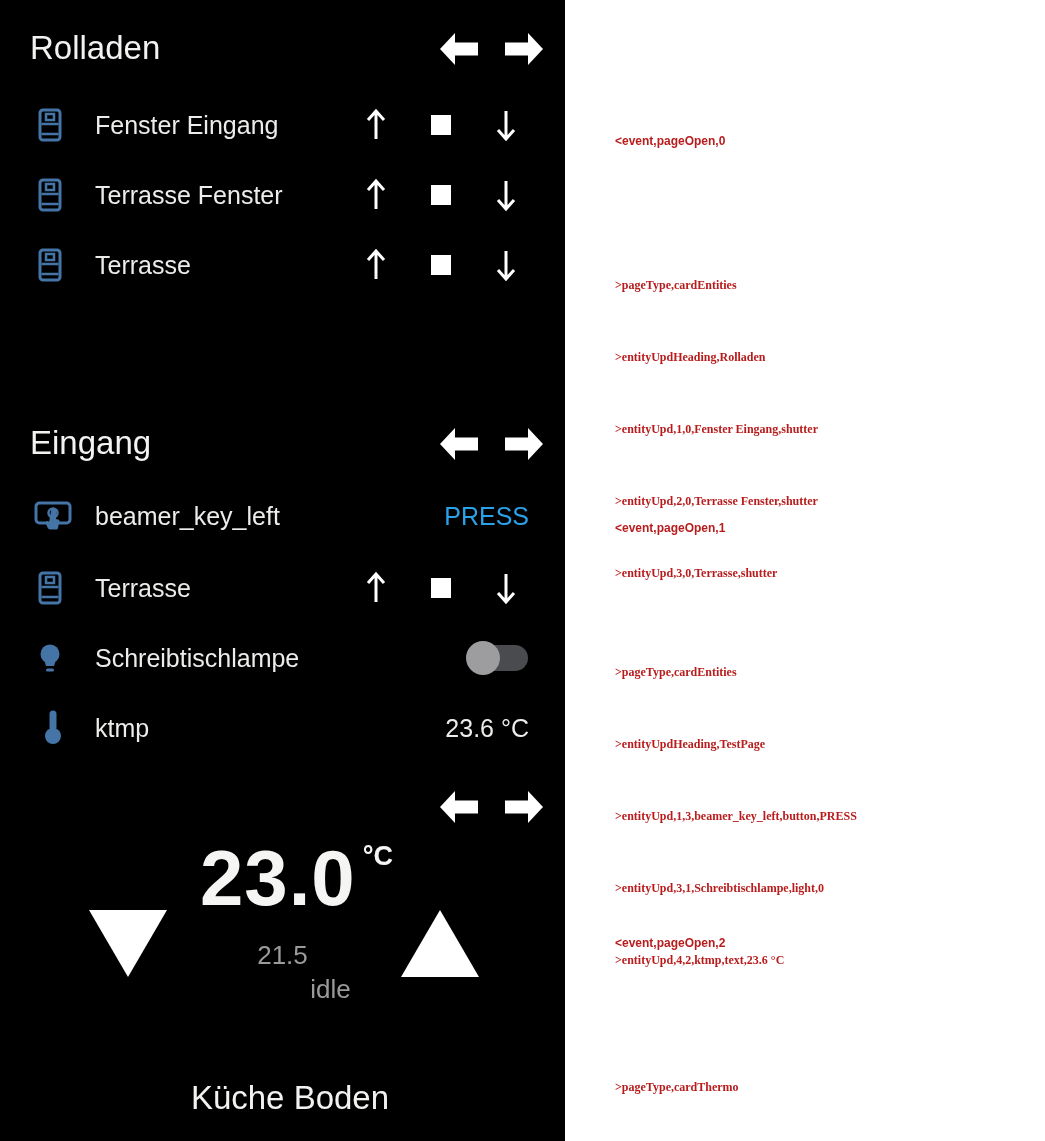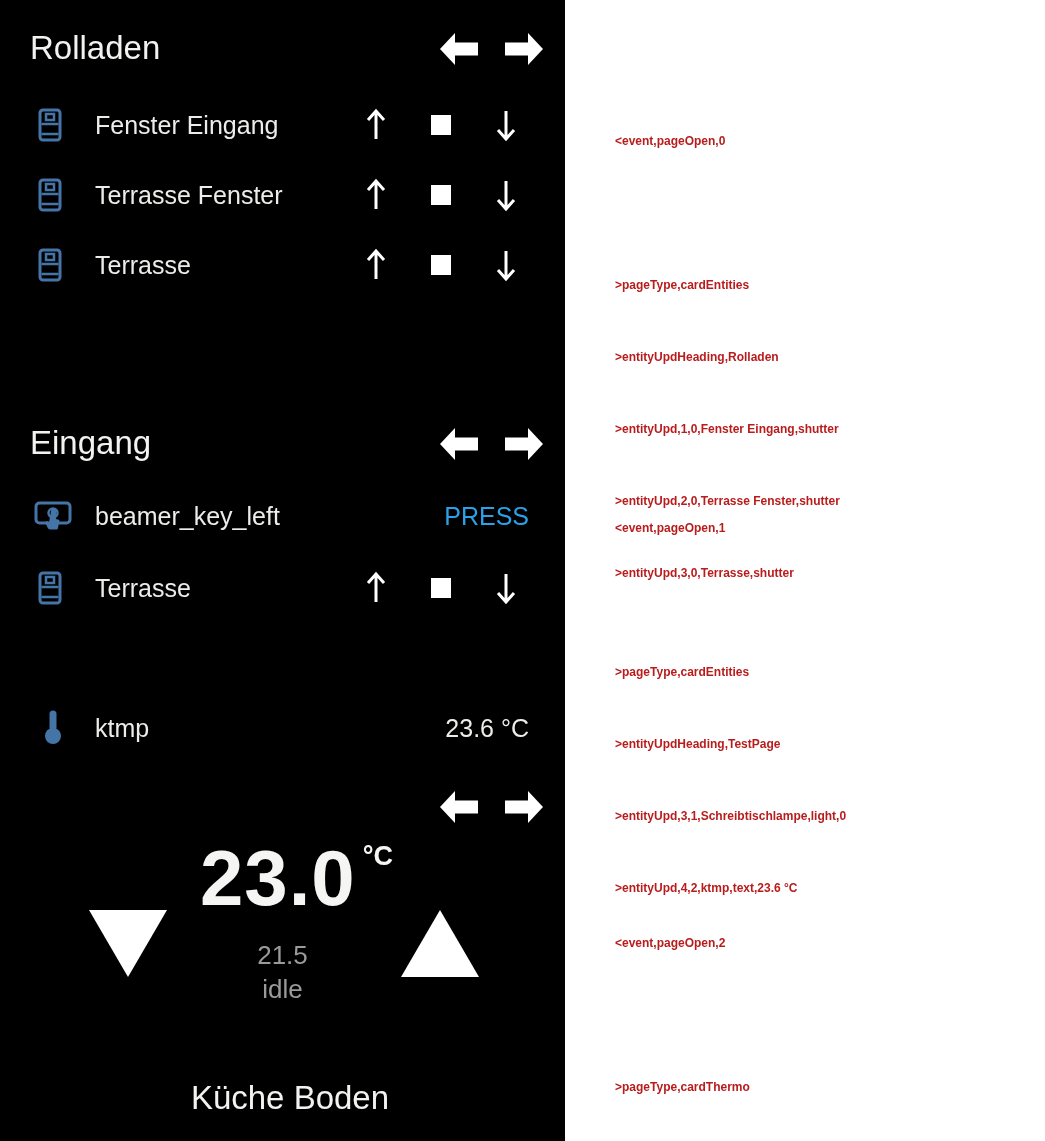--- a/index.html
+++ b/index.html
@@ -24,29 +24,29 @@
 
   .toggle{position:absolute;right:37px;top:14px;width:62px;height:36px;cursor:pointer;}
   .toggle .track{position:absolute;left:8px;top:5px;width:54px;height:26px;border-radius:13px;background:#4a4b4e;}
   .toggle .knob{position:absolute;left:0;top:1px;width:34px;height:34px;border-radius:50%;background:#9d9da0;}
 
   
   .temp-wrap{position:absolute;left:0;top:838px;width:565px;text-align:center;color:#f5f6f4;}
   .temp-cur{font-size:78px;line-height:80px;font-weight:700;letter-spacing:1px;margin-left:28px;}
   .temp-unit{font-size:27px;font-weight:700;vertical-align:40px;margin-left:7px;letter-spacing:0;}
   .temp-target{position:absolute;left:0;top:940px;width:565px;text-align:center;font-size:26px;color:#9a9b99;}
-  .temp-state{position:absolute;left:0;top:974px;width:565px;text-align:center;font-size:26px;color:#9a9b99;}
+  .temp-state{position:absolute;left:0;top:974px;width:565px;text-align:center;font-size:26px;color:#9a9b99;padding-left:48px;}
   .tri-btn{position:absolute;top:909px;width:80px;height:69px;cursor:pointer;}
   .tri-down{left:88px}.tri-up{left:400px}
   .thermo-title{position:absolute;left:0;top:1076px;width:580px;text-align:center;font-size:33px;line-height:44px;color:#f2f3f1;}
 
   
   .log{position:absolute;left:615px;width:420px;color:#b91c1c;
        font-weight:700;font-size:12px;line-height:24px;white-space:pre;}
-  .log-group{margin-top:24px;}
+  .log-group{margin-top:24px;font-family:Liberation Serif, serif;}
   .log-1{top:81px}.log-2{top:468px}.log-3{top:883px}
 </style>
 </head>
 <body>
 
 <div class="device-col">
 
   <div class="heading" style="top:26px">Rolladen</div>
   <div class="nav-btn nav-left" style="top:33px">
     <svg width="38" height="32" viewBox="0 0 38 32">
@@ -176,20 +176,34 @@
     <span class="ctl ctl-stop">
         <span class="stop-square"></span>
       </span>
     <span class="ctl ctl-down">
         <svg width="22" height="34" viewBox="0 0 22 34" fill="none" stroke="#ffffff" stroke-width="3">
           <path d="M11 3 V30 M3 22 L11 31 L19 22"></path>
         </svg>
       </span>
   </div>
 
+  <div class="row" style="top:626px">
+    <span class="eicon" style="left:36px;top:16px">
+      <svg width="28" height="32" viewBox="0 0 28 32" fill="#4575a7">
+          <circle cx="14" cy="11" r="9.5"></circle>
+          <path d="M8.5 18 h11 l-1.5 5 h-8 z"></path>
+          <rect x="10" y="25.5" width="8" height="3" rx="1.5"></rect>
+        </svg>
+    </span>
+    <span class="elabel">Schreibtischlampe</span>
+    <span class="toggle">
+      <span class="track"></span>
+      <span class="knob"></span>
+    </span>
+  </div>
 
   <div class="row" style="top:696px">
     <span class="eicon" style="left:44px;top:14px">
       <svg width="18" height="36" viewBox="0 0 18 36" fill="#4575a7">
           <rect x="5.5" y="1.5" width="7" height="20" rx="3.5"></rect>
           <circle cx="9" cy="27" r="8"></circle>
         </svg>
     </span>
     <span class="elabel">ktmp</span>
     <span class="evalue">23.6 °C</span>
@@ -235,20 +249,21 @@
     <div>&gt;entityUpd,2,0,Terrasse Fenster,shutter</div>
     <div>&gt;entityUpd,3,0,Terrasse,shutter</div>
   </div>
 </div>
 
 <div class="log log-2">
   <div>&lt;event,pageOpen,1</div>
   <div class="log-group">
     <div>&gt;pageType,cardEntities</div>
     <div>&gt;entityUpdHeading,TestPage</div>
+    <div>&gt;entityUpd,1,3,beamer_key_left,button,PRESS</div>
     <div>&gt;entityUpd,3,1,Schreibtischlampe,light,0</div>
     <div>&gt;entityUpd,4,2,ktmp,text,23.6 °C</div>
   </div>
 </div>
 
 <div class="log log-3">
   <div>&lt;event,pageOpen,2</div>
   <div class="log-group">
     <div>&gt;pageType,cardThermo</div>
     

